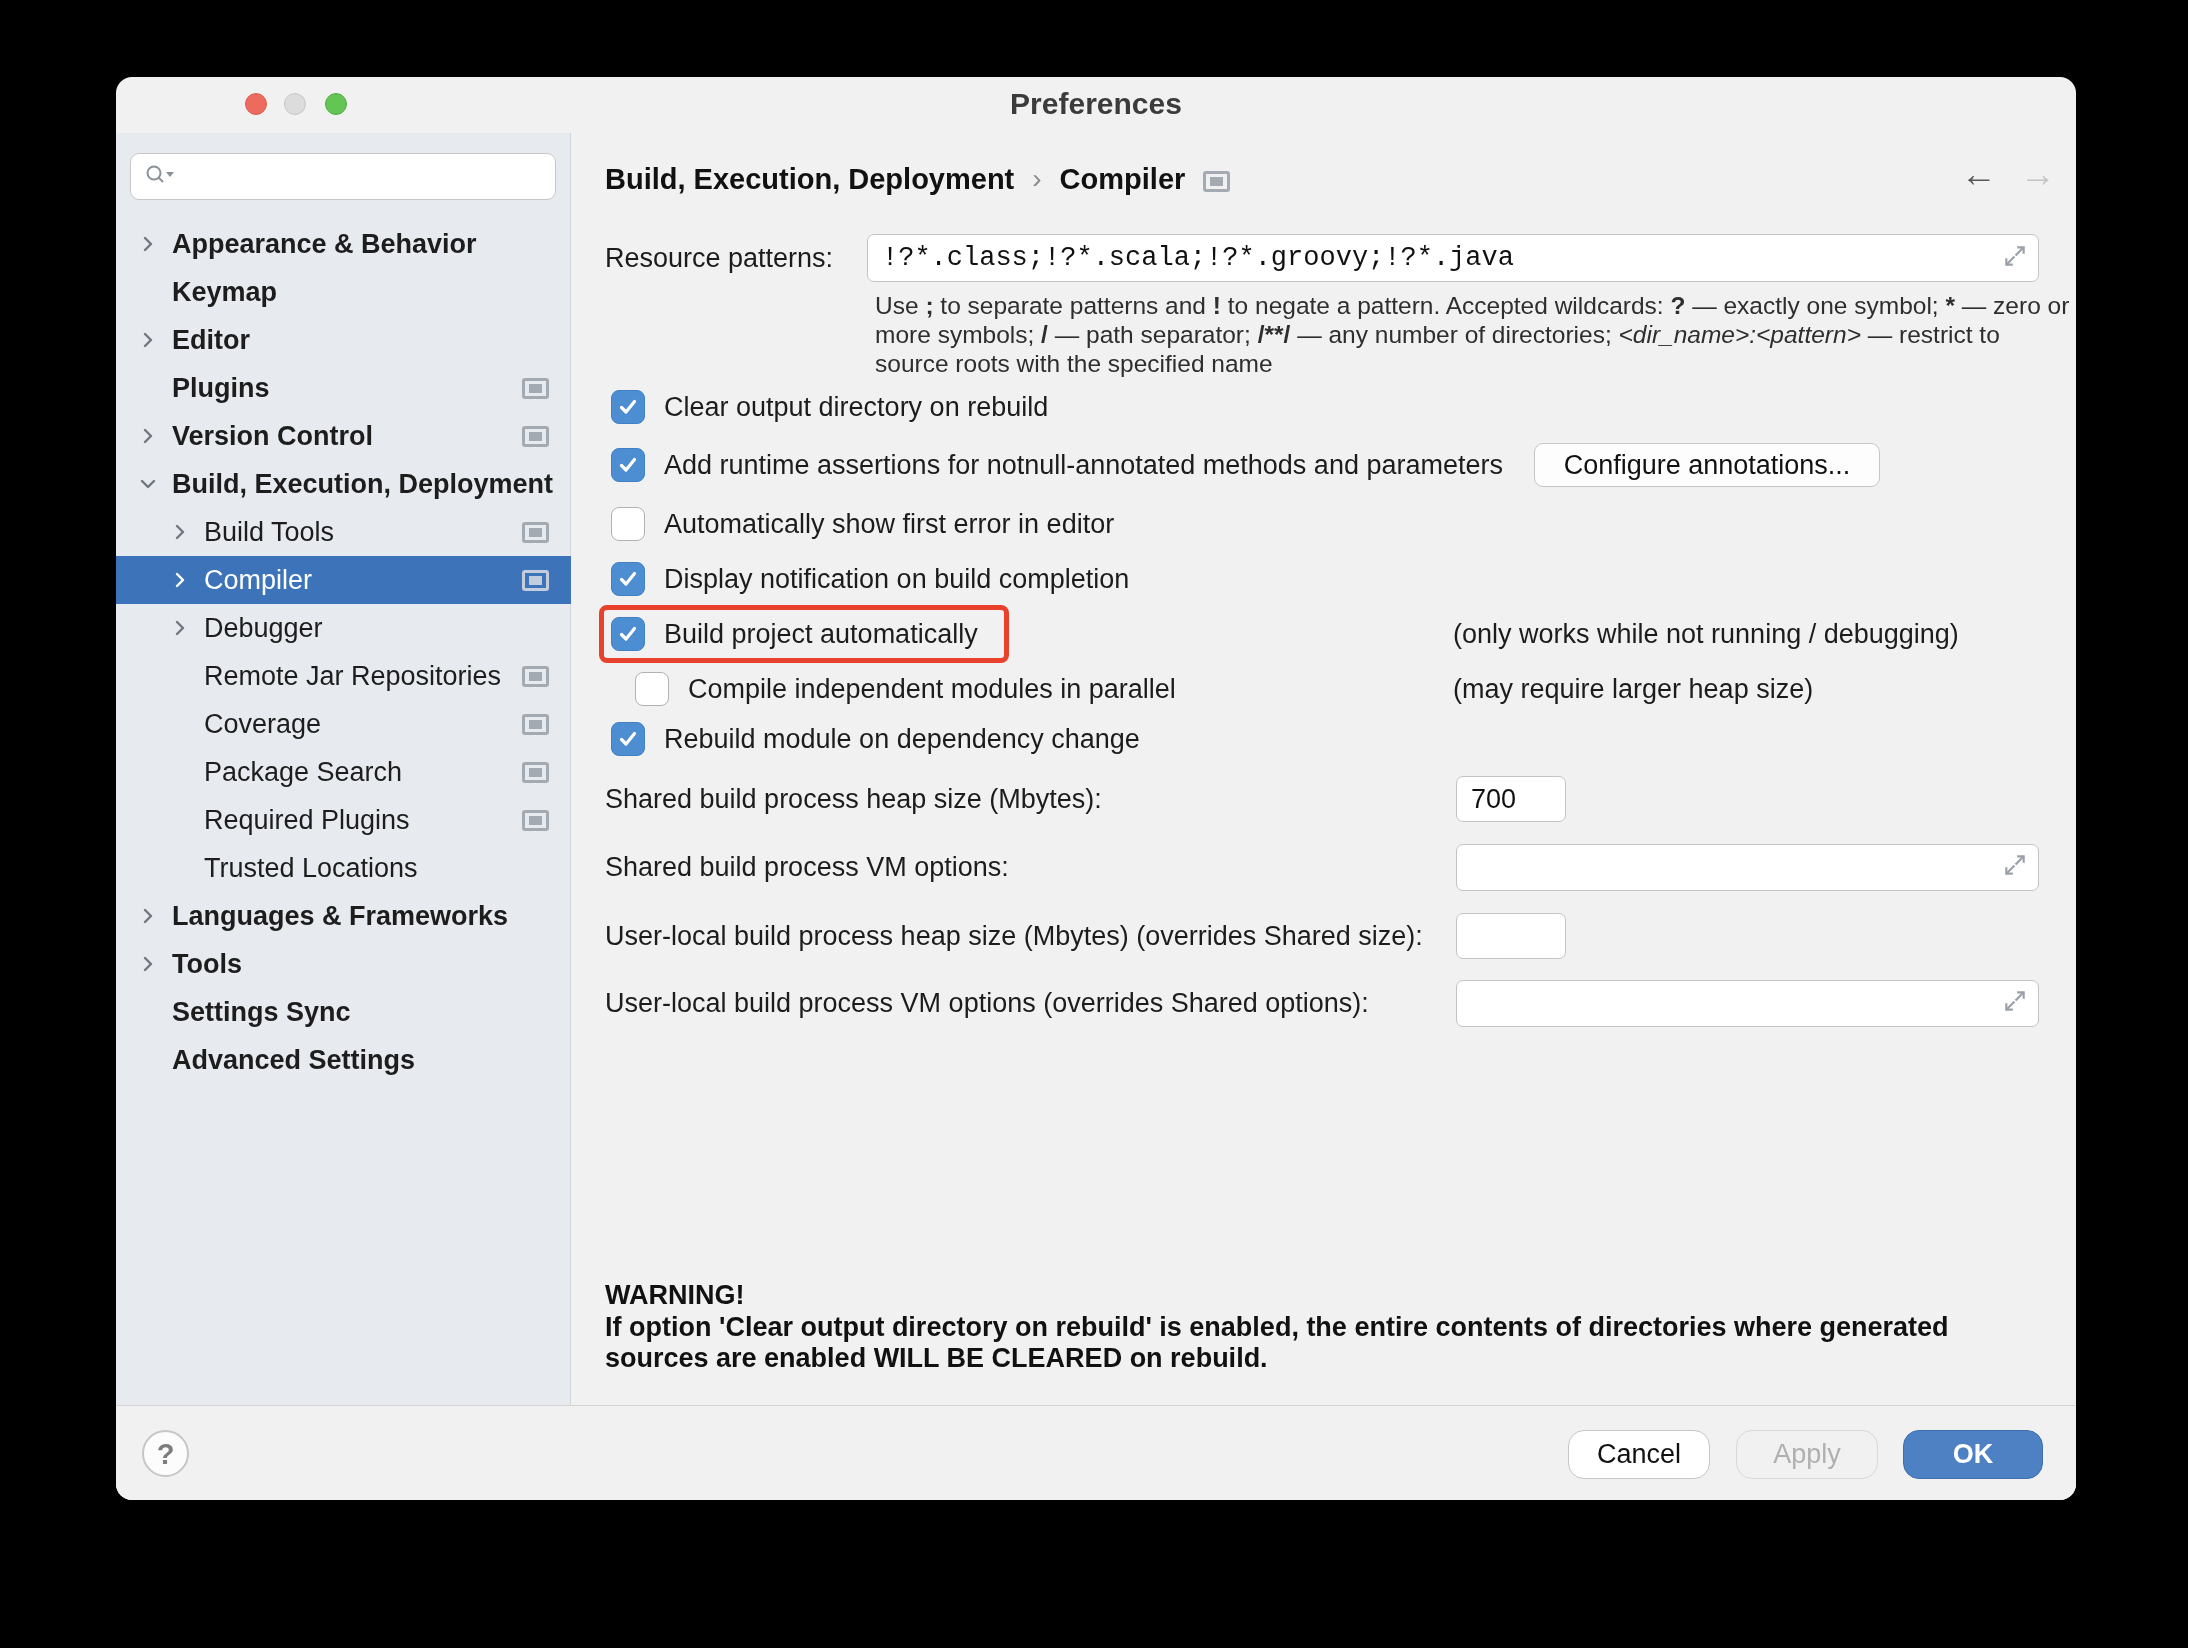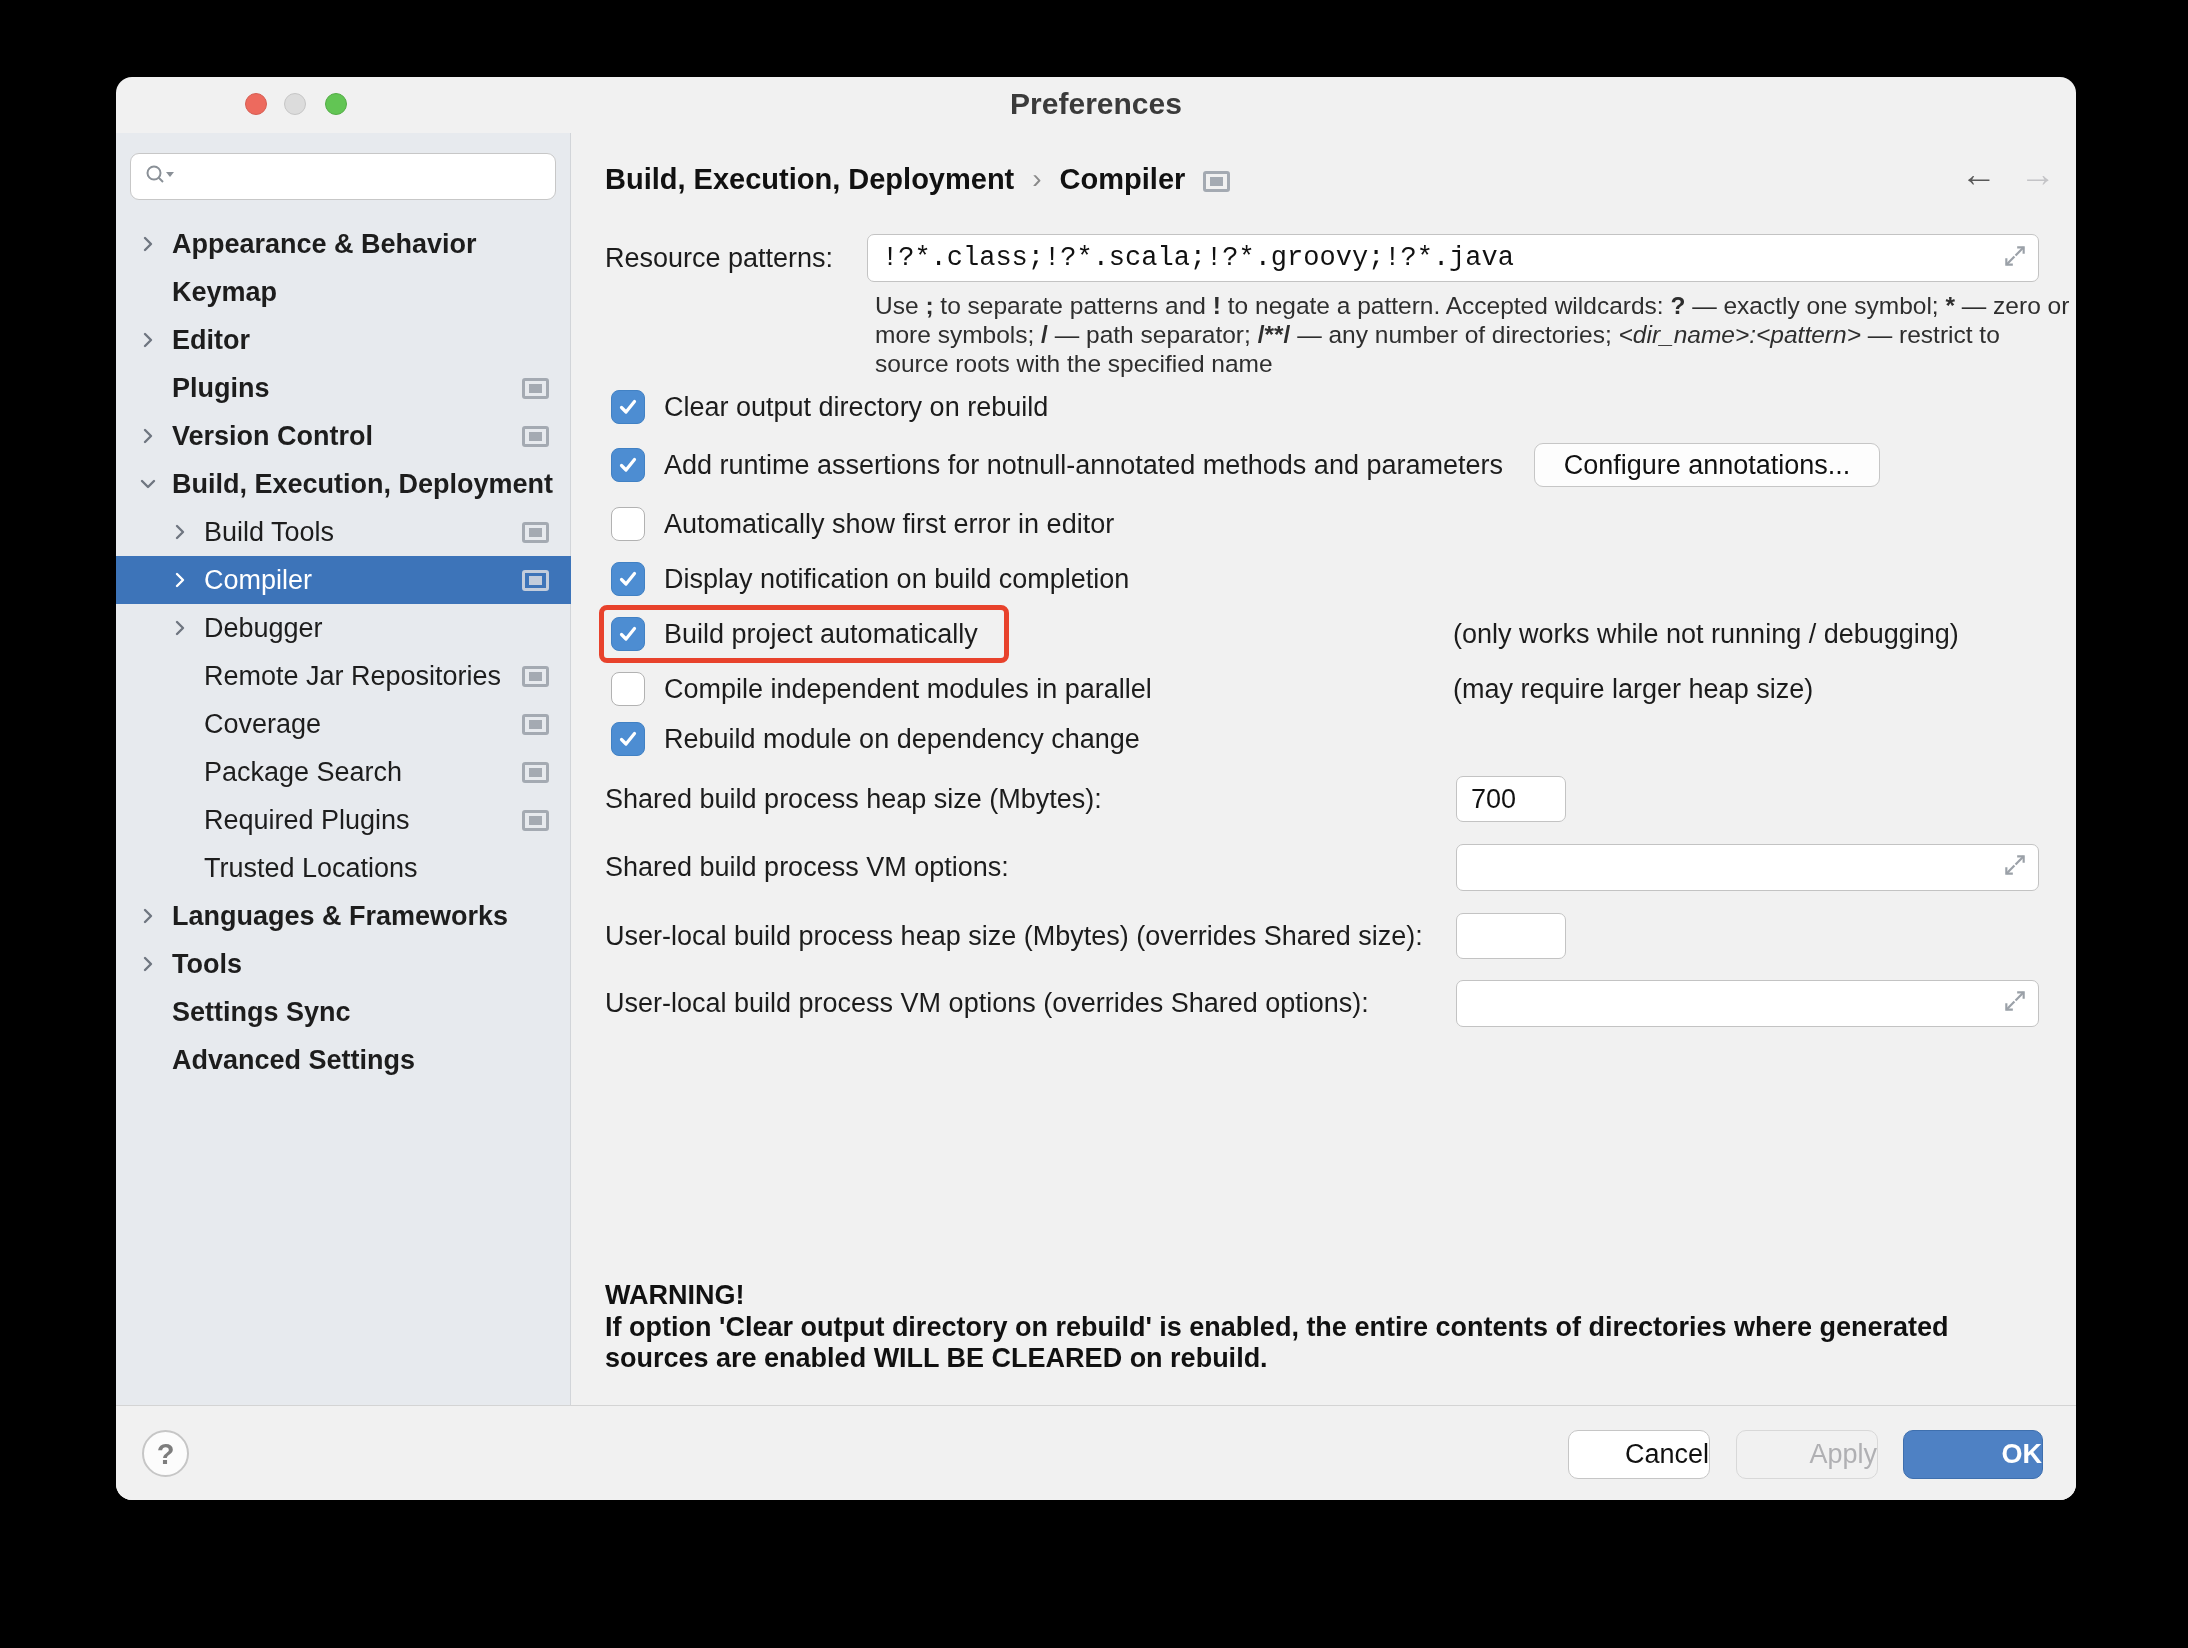--- a/index.html
+++ b/index.html
@@ -87,21 +87,21 @@
   
   .footer {
     position:absolute; left:0; bottom:0; width:100%; height:95px;
     background:#f1f1f1; border-top:1px solid #d4d4d4;
   }
   .help-btn {
     position:absolute; left:26px; top:24px; width:47px; height:47px; border-radius:50%;
     background:#fcfcfc; border:2px solid #c6c6c6; color:#7d7d7d;
     font-size:29px; font-weight:bold; text-align:center; line-height:44px;
   }
-  .footer-btn { position:absolute; top:24px; height:49px; border-radius:10px; font-size:27px; text-align:right; line-height:47px; }
+  .footer-btn { position:absolute; top:24px; height:49px; border-radius:16px; font-size:27px; text-align:center; line-height:47px; }
   .btn-cancel { left:1452px; width:142px; background:#fff; border:1px solid #c6c6c6; color:#111; }
   .btn-apply  { left:1620px; width:142px; background:#f1f1f1; border:1px solid #d8d8d8; color:#b0b0b3; }
   .btn-ok     { left:1787px; width:140px; background:#4e81c4; border:1px solid #3e6fae; color:#fff; font-weight:bold; }
 </style>
 </head>
 <body>
 
 <div class="window">
 
   <div class="titlebar">
@@ -277,21 +277,21 @@
         <div class="highlight-box" style="left: 27px; top: 472px; width: 410px; height: 58px;"></div>
         <div class="cb-row" style="top: 477px;">
           <span class="checkbox checked">
             <svg width="22" height="22" viewBox="0 0 22 22">
               <polyline points="4.5,11.5 9,16 17.5,5.5" fill="none" stroke="#ffffff" stroke-width="3.2" stroke-linecap="round" stroke-linejoin="round"></polyline>
             </svg>
           </span>
           <span class="cb-label">Build project automatically</span>
         </div>
         <div class="note" style="top: 501px;">(only works while not running / debugging)</div>
-        <div class="cb-row" style="top: 532px;">
+        <div class="cb-row" style="top: 532px; margin-left: 24px;">
           <span class="checkbox"></span>
           <span class="cb-label">Compile independent modules in parallel</span>
         </div>
         <div class="note" style="top: 556px;">(may require larger heap size)</div>
         <div class="cb-row" style="top: 582px;">
           <span class="checkbox checked">
             <svg width="22" height="22" viewBox="0 0 22 22">
               <polyline points="4.5,11.5 9,16 17.5,5.5" fill="none" stroke="#ffffff" stroke-width="3.2" stroke-linecap="round" stroke-linejoin="round"></polyline>
             </svg>
           </span>

